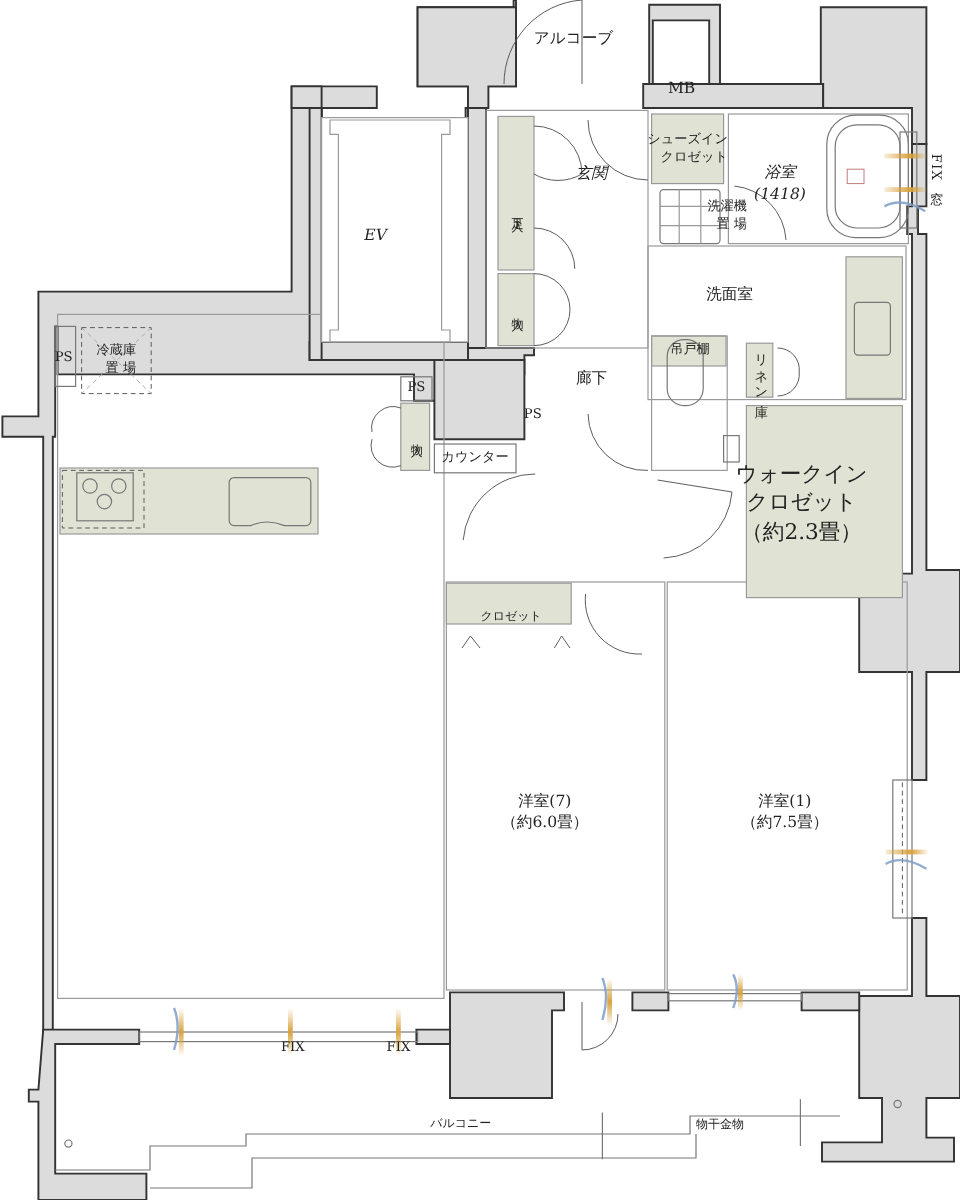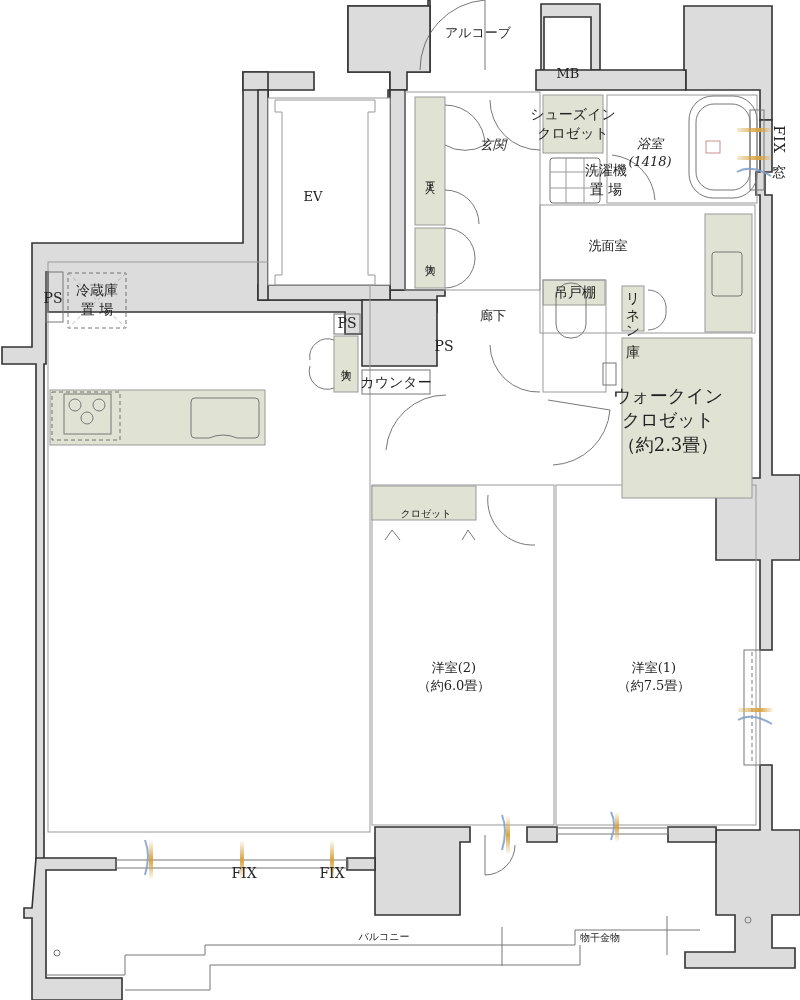--- a/index.html
+++ b/index.html
@@ -8,21 +8,21 @@
   svg#plan { position: absolute; left: 0; top: 0; }
   .wall { fill: #dcdcdc; stroke: #333; stroke-width: 1.6; }
   .thin { fill: none; stroke: #999; stroke-width: 1; }
   .thin2 { fill: none; stroke: #777; stroke-width: 1; }
   .stor { fill: #e0e3d3; stroke: #999; stroke-width: 1; }
   .door { fill: none; stroke: #555; stroke-width: 0.8; }
   .dash { fill: none; stroke: #555; stroke-width: 0.8; stroke-dasharray: 4 3; }
   .lbl { position: absolute; font-size: 13px; line-height: 1.35; text-align: center;
          white-space: nowrap; transform: translate(-50%, -50%); }
   .sm { font-size: 10px; }
-  .xs { font-size: 14px; }
+  .xs { font-size: 11px; text-align: right; }
   .vert { writing-mode: vertical-rl; letter-spacing: 1px; }
   .warm { fill: url(#warmGrad); }
   .cool { fill: none; stroke: #7f9ec8; stroke-width: 2; opacity: 0.85; }
 </style>
 </head>
 <body>
 
 <svg id="plan" width="800" height="1000" viewBox="0 0 800 1000">
   <defs>
     <linearGradient id="warmGrad" x1="0" y1="0" x2="0" y2="1">
@@ -151,21 +151,21 @@
     <rect x="738" y="708" width="36" height="4" fill="url(#warmGradH)"></rect>
     <path class="cool" d="M738,720 q14,-8 34,4"></path>
     <rect x="737" y="128" width="36" height="4" fill="url(#warmGradH)"></rect>
     <rect x="737" y="156" width="36" height="4" fill="url(#warmGradH)"></rect>
     <path class="cool" d="M737,172 q14,-8 34,4"></path>
   </g>
 </svg>
 
 <div class="lbl" style="left:478px;top:33px;">アルコーブ</div>
 <div class="lbl" style="left:568px;top:45px;margin-top:29px;">MB</div>
-<div class="lbl" style="left:313px;top:197px;">EV</div>
+<div class="lbl" style="left:313px;top:197px;font-style:italic;">EV</div>
 <div class="lbl" style="left:493px;top:145px;font-style:italic;">玄関</div>
 <div class="lbl sm vert" style="left:430px;top:175px;">下足入</div>
 <div class="lbl sm vert" style="left:430px;top:258px;">物入</div>
 <div class="lbl xs" style="left:573px;top:124px;">
   <div>シューズイン</div>
   <div>クロゼット</div>
 </div>
 <div class="lbl" style="left:650px;top:153px;font-style:italic;">
   <div>浴室</div>
   <div>(1418)</div>
@@ -190,21 +190,21 @@
 <div class="lbl xs" style="left:396px;top:382px;">カウンター</div>
 <div class="lbl" style="left:668px;top:420px;font-size:18px;">
   <div>ウォークイン</div>
   <div>クロゼット</div>
   <div>（約2.3畳）</div>
 </div>
 <div class="lbl sm" style="left:426px;top:514px;">クロゼット</div>
 <div class="lbl" style="left:206px;top:630px;">
 </div>
 <div class="lbl" style="left:454px;top:677px;">
-  <div>洋室(2)</div>
+  <div>洋室(7)</div>
   <div>（約6.0畳）</div>
 </div>
 <div class="lbl" style="left:654px;top:677px;">
   <div>洋室(1)</div>
   <div>（約7.5畳）</div>
 </div>
 <div class="lbl xs" style="left:244px;top:873px;">FIX</div>
 <div class="lbl xs" style="left:332px;top:873px;">FIX</div>
 <div class="lbl sm" style="left:384px;top:937px;">バルコニー</div>
 <div class="lbl sm" style="left:600px;top:938px;">物干金物</div>

